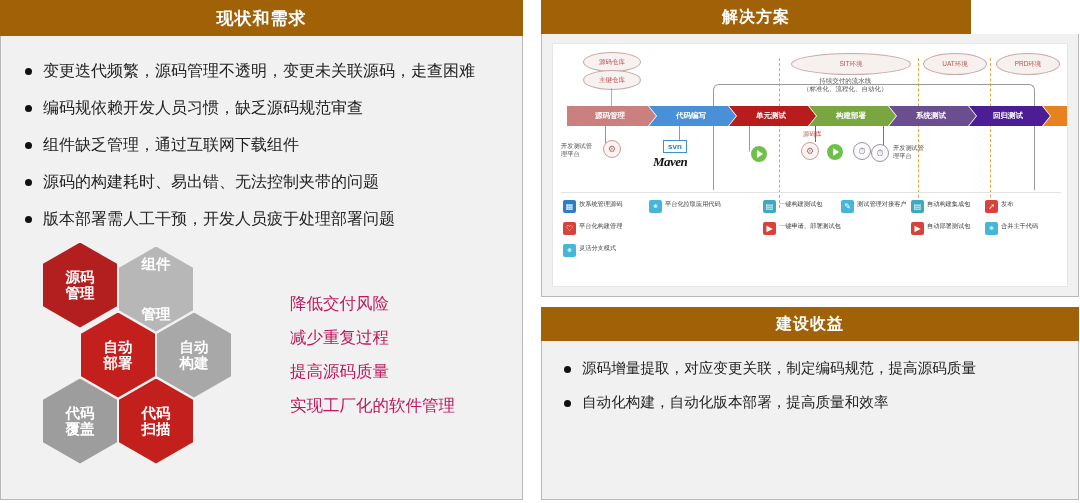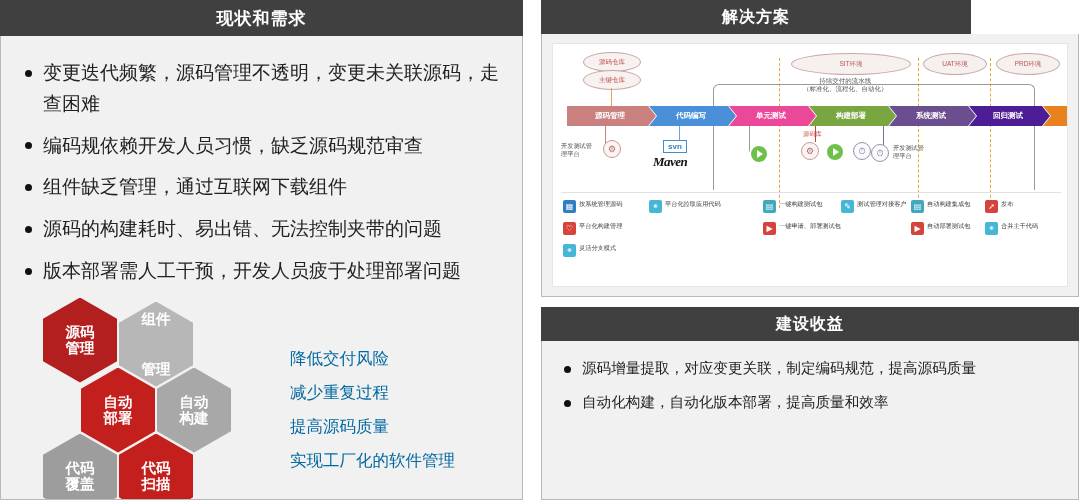--- a/index.html
+++ b/index.html
@@ -5,21 +5,21 @@
   html,body{margin:0;padding:0;background:#ffffff;}
   body{
     width:1080px;height:503px;position:relative;overflow:hidden;
     font-family:"Liberation Sans","DejaVu Sans",sans-serif;
     color:#222;
   }
 
   
   .panel{position:absolute;box-sizing:border-box;}
   .panel-head{
-    background:#404040;color:#ffffff;
+    background:#a16207;color:#ffffff;
     font-weight:bold;text-align:center;
     display:flex;align-items:center;justify-content:center;
     letter-spacing:1px;
   }
   .panel-body{
     background:#f1f1f1;border:1px solid #b9b9b9;border-top:none;
     box-sizing:border-box;position:relative;overflow:hidden;
   }
 
   
@@ -30,21 +30,21 @@
   }
   .bullets li::before{
     content:"";position:absolute;left:2px;top:0.62em;
     width:7px;height:7px;border-radius:50%;background:#111;
   }
 
   
   #panel-current{left:0;top:0;width:523px;height:500px;}
   #panel-current .panel-head{height:36px;font-size:17px;width:523px;}
   #panel-current .panel-body{height:464px;width:523px;padding:22px 18px 10px 22px;}
-  #panel-current .bullets{font-size:19px;}
+  #panel-current .bullets{font-size:16px;}
   #panel-current .bullets li{margin-bottom:11px;}
 
   
   .lower-row{display:flex;align-items:center;margin-top:8px;}
   .hexwrap{position:relative;width:215px;height:225px;flex:0 0 215px;margin-left:14px;}
   .hex{
     position:absolute;width:74px;height:85px;
     clip-path:polygon(50% 0%,100% 25%,100% 75%,50% 100%,0% 75%,0% 25%);
     display:flex;flex-direction:column;align-items:center;justify-content:center;
     color:#ffffff;font-size:14.5px;font-weight:bold;line-height:1.12;
@@ -57,21 +57,21 @@
   .hex.grey-d{background:#9d9d9d;}
   .hex.grey-m{background:#a8a8a8;}
 
   .hx-src  {left:6px;  top:0;}
   .hx-comp {left:82px; top:4px;gap:33px;}
   .hx-dep  {left:44px; top:70px;}
   .hx-build{left:120px;top:70px;}
   .hx-cov  {left:6px;  top:136px;}
   .hx-scan {left:82px; top:136px;}
 
-  .benefit-list{margin-left:38px;font-size:16.5px;line-height:2.05;color:#0369a1;}
+  .benefit-list{margin-left:38px;font-size:16.5px;line-height:2.05;color:#be185d;}
 
   
   #panel-solution{left:541px;top:0;width:538px;height:297px;}
   #panel-solution .panel-head{height:34px;font-size:16px;width:430px;font-family:Liberation Serif, serif;}
   #panel-solution .panel-body{height:263px;width:538px;padding:9px 10px;}
   .diagram{
     position:relative;width:100%;height:100%;
     background:#ffffff;border:1px solid #e6e6e6;box-sizing:border-box;
     font-size:6px;overflow:hidden;
   }
@@ -222,21 +222,21 @@
         <div>（标准化、流程化、自动化）</div>
       </div>
 
       <div class="vdash" style="left:226px;"></div>
       <div class="vdash" style="left:365px;"></div>
       <div class="vdash" style="left:437px;"></div>
 
       <div class="pipe">
         <div class="stage" style="background:#c9807f;width:74px;">源码管理</div>
         <div class="stage" style="background:#4a90d9;width:72px;">代码编写</div>
-        <div class="stage" style="background:#ec4899;width:72px;">单元测试</div>
+        <div class="stage" style="background:#b91c1c;width:72px;">单元测试</div>
         <div class="stage" style="background:#7aa641;width:72px;">构建部署</div>
         <div class="stage" style="background:#6b4e8f;width:72px;">系统测试</div>
         <div class="stage" style="background:#4c1d95;width:66px;">回归测试</div>
         <div class="stage" style="background:#e8821e;width:74px;">提交发布</div>
       </div>
 
       <div class="vline" style="left:52px; top:82px;height:22px;background:#c9807f;"></div>
       <div class="vline" style="left:126px;top:82px;height:20px;background:#6ba4dd;"></div>
       <div class="vline" style="left:196px;top:82px;height:26px;background:#9a9a9a;"></div>
       <div class="vline" style="left:262px;top:82px;height:16px;background:#c5413b;"></div>

